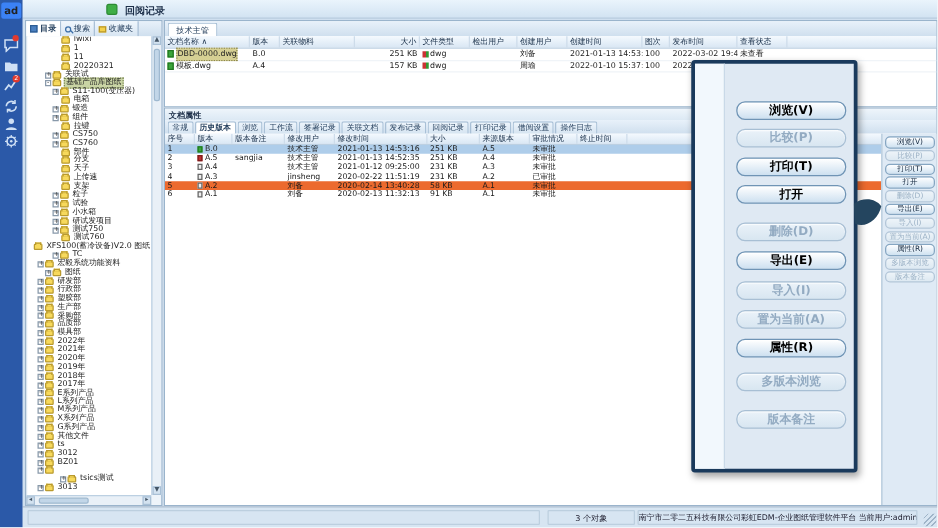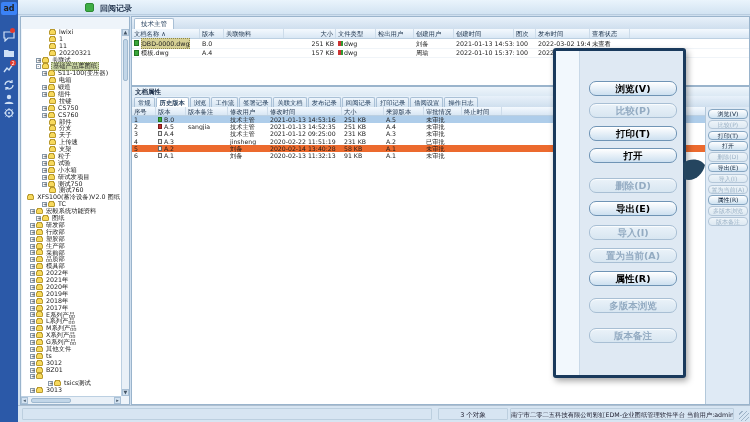--- a/index.html
+++ b/index.html
@@ -153,20 +153,34 @@
         </svg>
     </div>
   </div>
 
   <div id="titlebar">
     <div id="title-icon"></div>
     <div id="title-text">回阅记录</div>
   </div>
 
   <div id="tree-panel">
+    <div id="tree-tabs">
+      <div class="ttab sel">
+        <span class="tic dir"></span>
+        <span>目录</span>
+      </div>
+      <div class="ttab">
+        <span class="tic mag"></span>
+        <span>搜索</span>
+      </div>
+      <div class="ttab">
+        <span class="tic fav"></span>
+        <span>收藏夹</span>
+      </div>
+    </div>
     <div id="tree-body">
         <div class="trow">
           <span class="tind" style="width: 20px;"></span>
           <span class="tind" style="width: 7px;"></span>
           <span class="tfold"></span>
           <span class="tlabel">lwixi</span>
         </div>
         <div class="trow">
           <span class="tind" style="width: 20px;"></span>
           <span class="tind" style="width: 7px;"></span>

